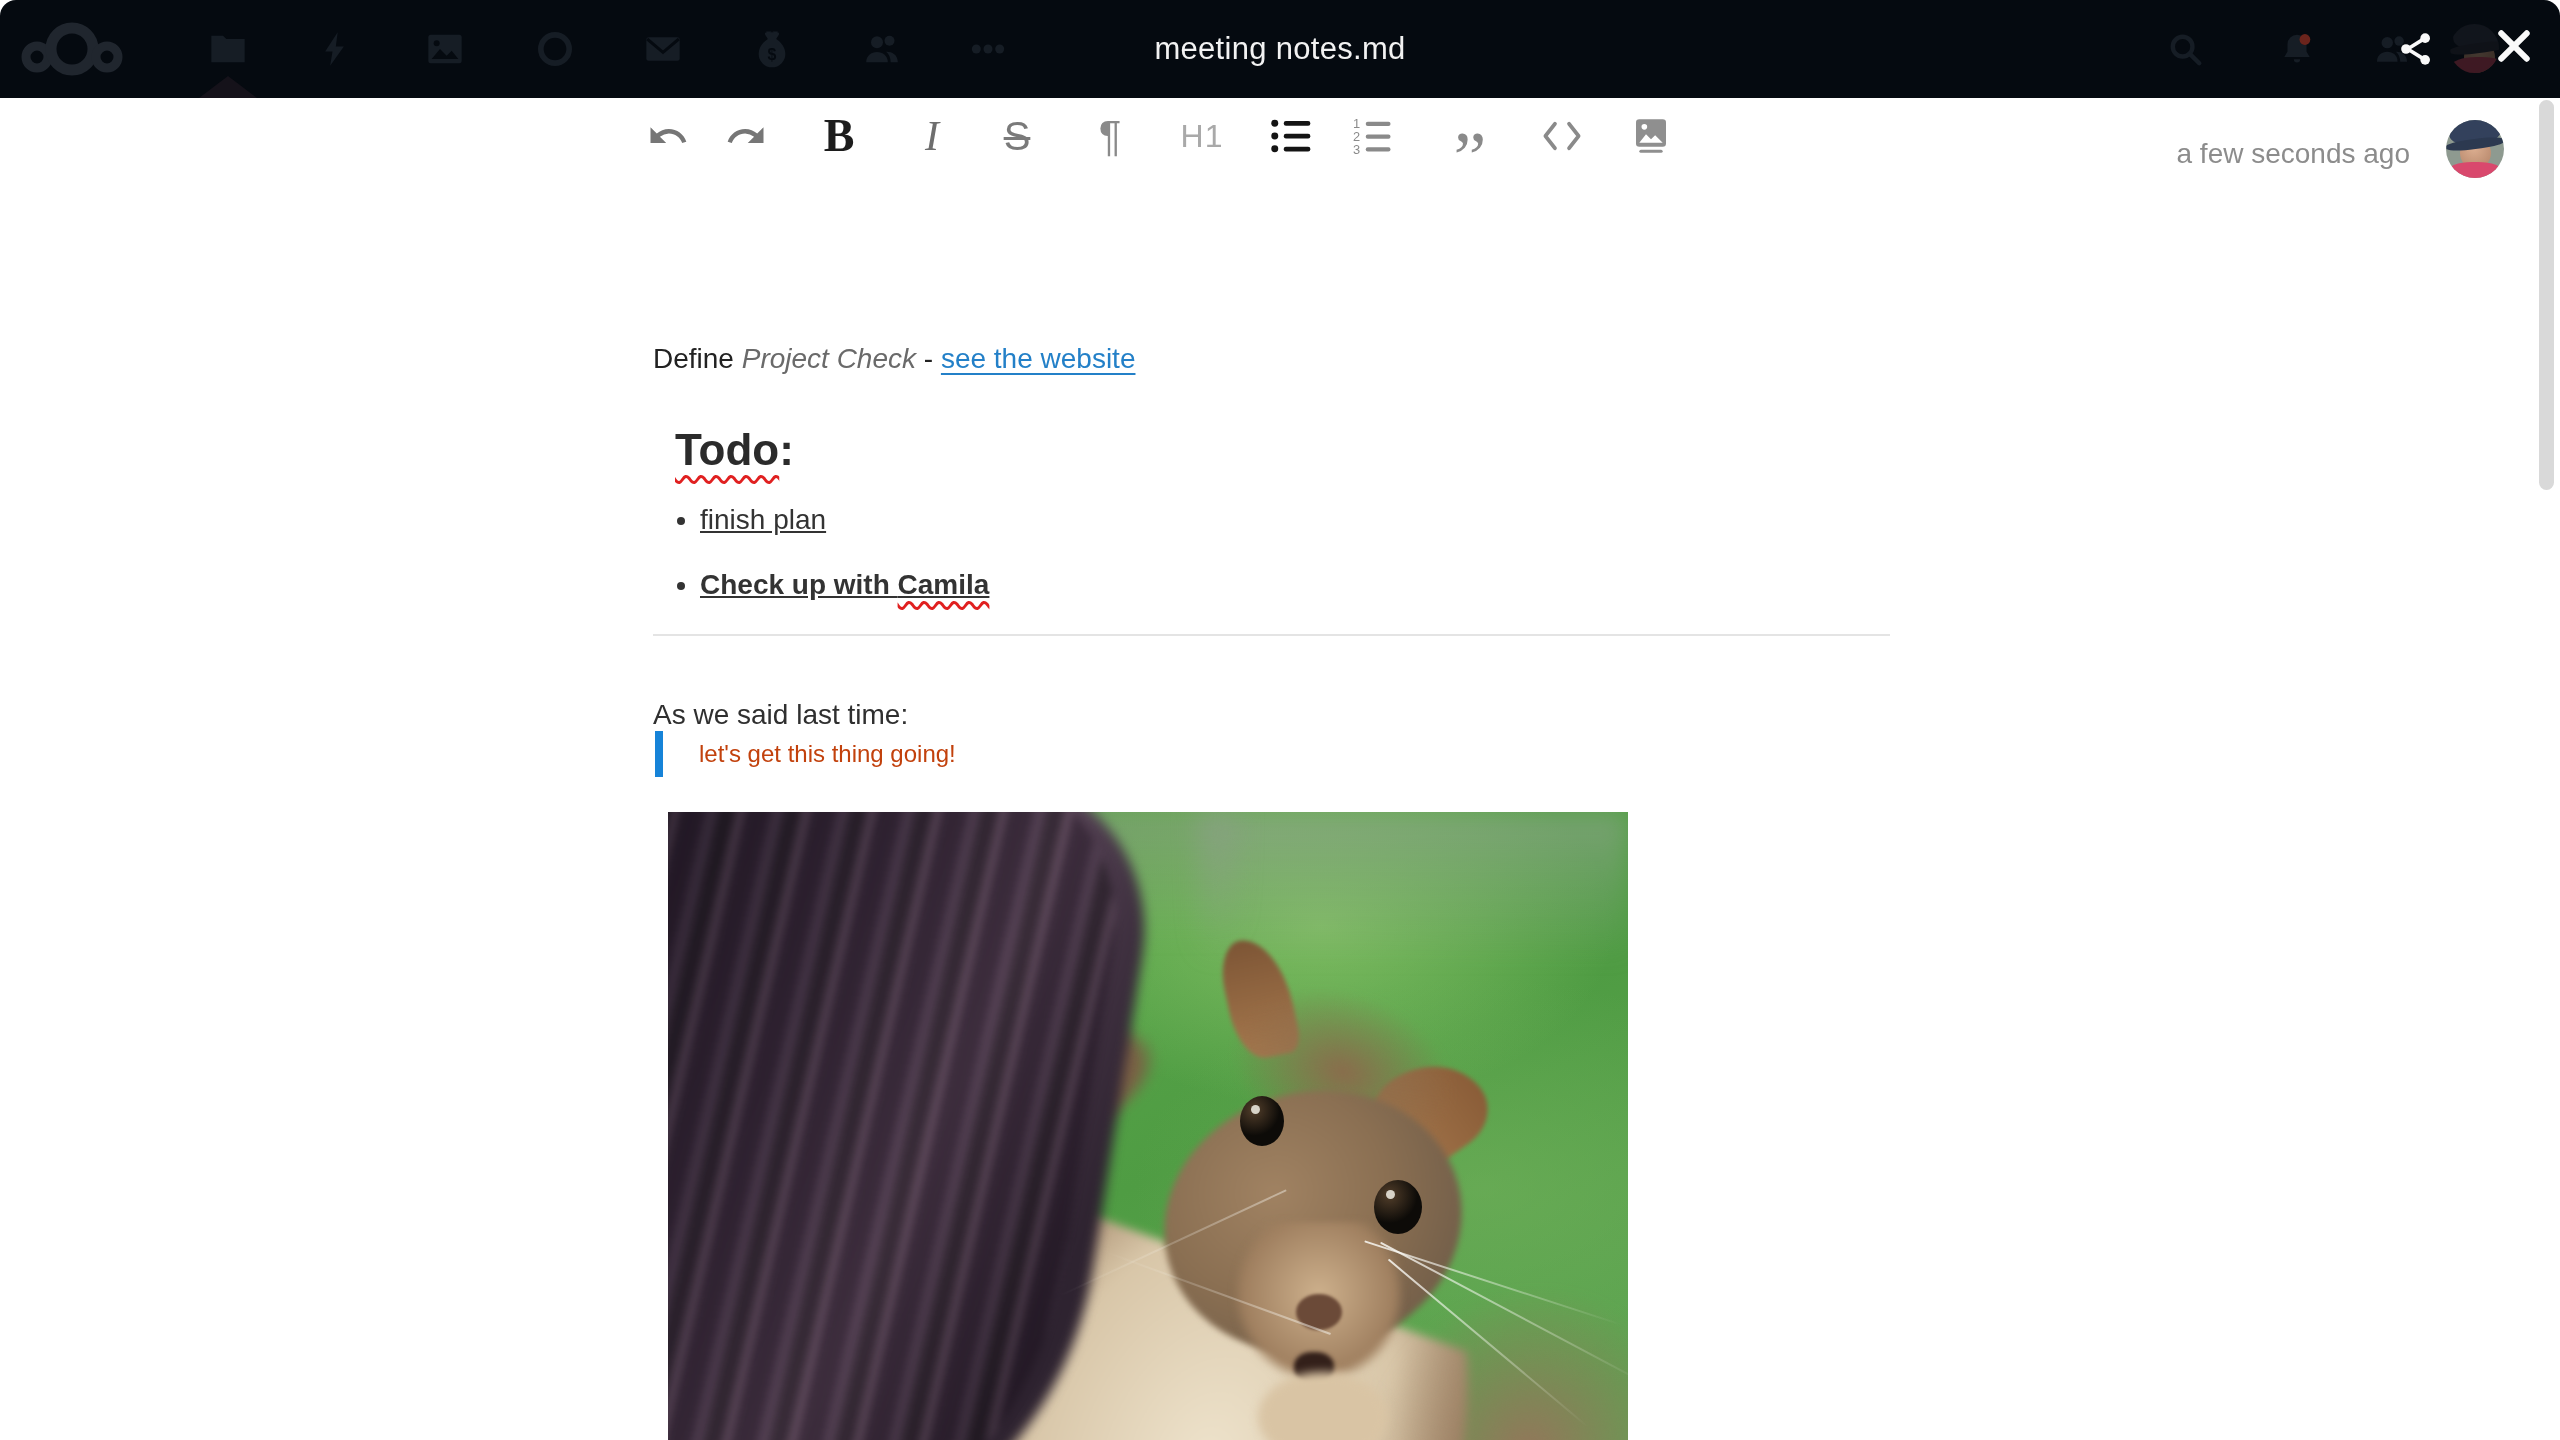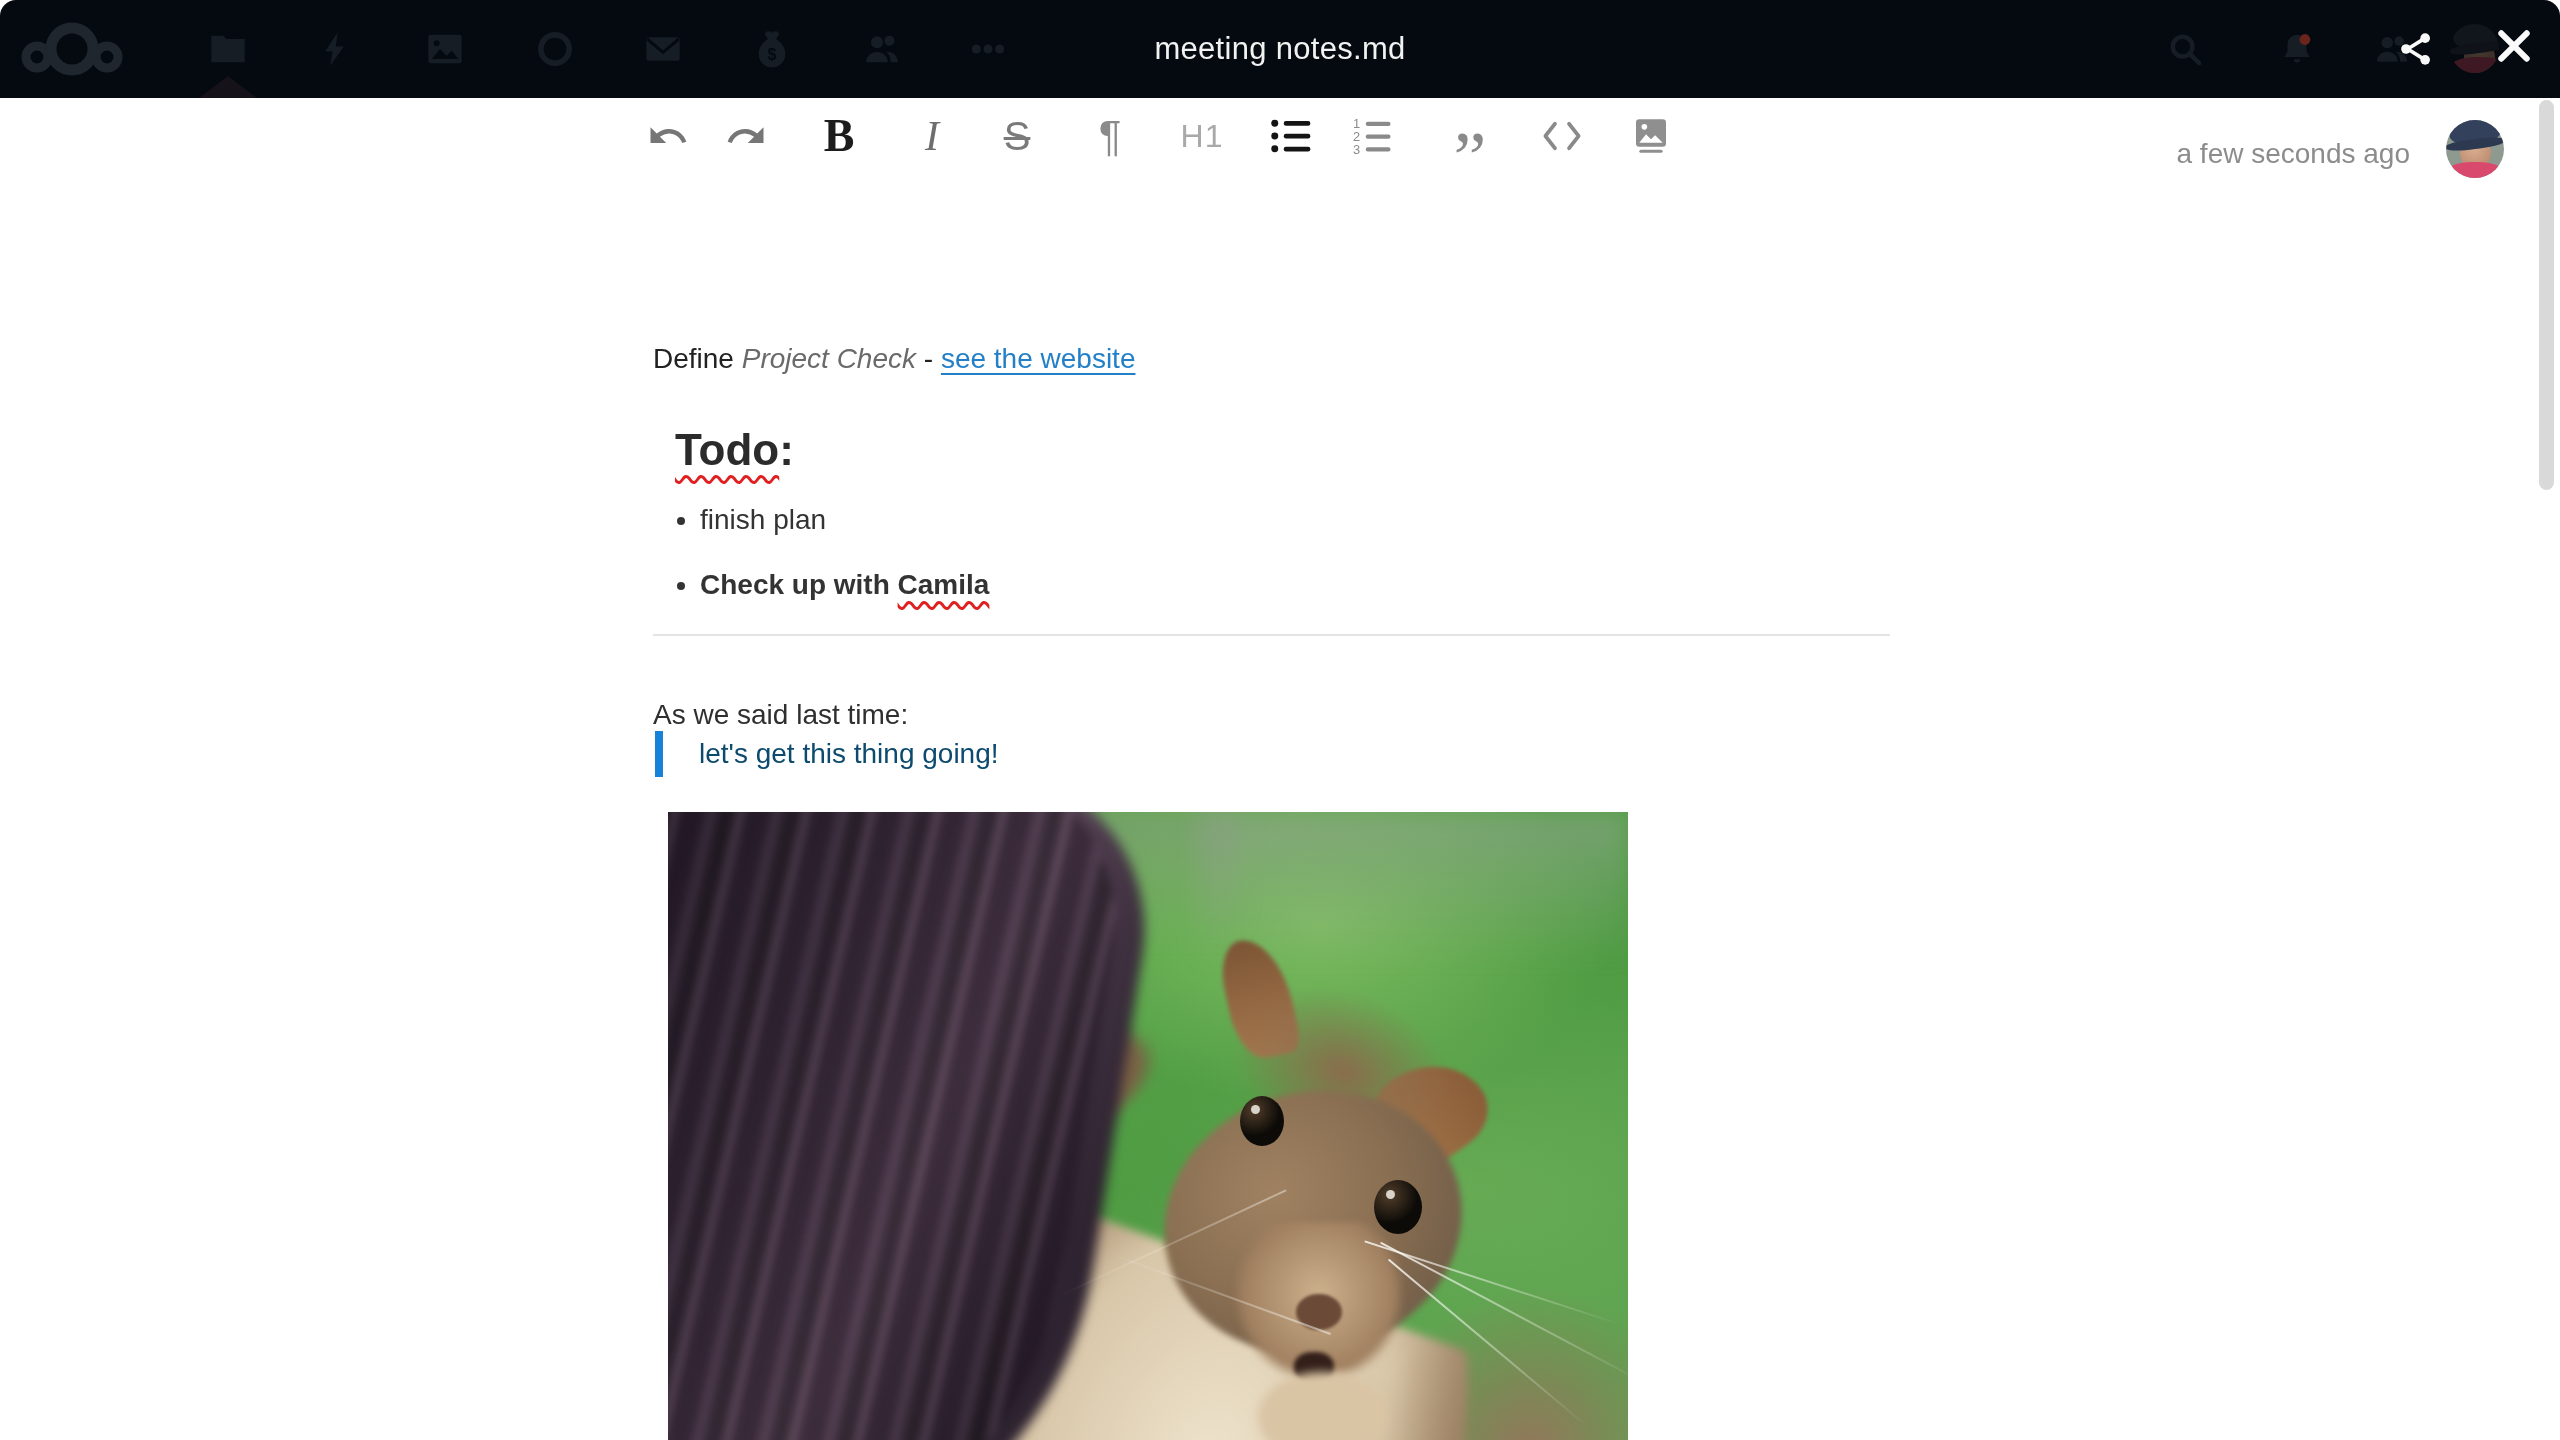--- a/index.html
+++ b/index.html
@@ -60,27 +60,27 @@
                font-weight:700; color:#252525; letter-spacing:-.5px; }
   .doc-intro { position:absolute; left:653px; top:340px; font-size:28px; line-height:38px; color:#222; }
   .intro-em  { font-style:italic; color:#6a6a6a; }
   .doc-link  { color:#2380c8; text-decoration:underline; text-decoration-thickness:2px; text-underline-offset:5px; cursor:pointer;margin-top:24px; }
   .doc-h2    { position:absolute; left:675px; top:424px; font-size:44px; line-height:52px; font-weight:700; color:#2b2b2b; }
   .sp-h2 { text-decoration-line:underline; text-decoration-style:wavy; text-decoration-color:#e02020;
            text-decoration-thickness:3px; text-underline-offset:10px; }
   .sp-li { text-decoration-line:underline; text-decoration-style:wavy; text-decoration-color:#e02020;
            text-decoration-thickness:2.5px; text-underline-offset:7px; }
   .doc-ul { position:absolute; left:653px; top:504px; width:1237px; list-style:disc; padding-left:47px; }
-  .doc-ul li { font-size:28px; line-height:31px; color:#333; margin-bottom:34px; }
+  .doc-ul li { font-size:28px; line-height:31px; color:#333; margin-bottom:34px;text-decoration:underline; }
   .li-bold { font-weight:700; color:#2a2a2a; }
   .doc-hr { position:absolute; left:653px; top:634px; width:1237px; border:none; border-top:2px solid #e4e4e4; }
   .doc-para { position:absolute; left:653px; top:696px; font-size:28px; line-height:38px; color:#2f2f2f; }
   .doc-quote { position:absolute; left:655px; top:731px; display:flex; align-items:center; }
   .quote-bar { width:8px; height:46px; background:#1683d8; margin-right:36px; }
-  .quote-text { font-size:28px; color:#0c4a6e; }
+  .quote-text { font-size:24px; color:#c2410c; }
 
   
   .doc-image { position:absolute; left:668px; top:812px; width:960px; height:628px; overflow:hidden;
                background:
                  radial-gradient(420px 260px at 68% 18%, rgba(160,210,120,.55), transparent 70%),
                  radial-gradient(500px 300px at 85% 60%, rgba(120,180,95,.5), transparent 70%),
                  linear-gradient(155deg, #87a07e 0%, #6fa75e 10%, #55a247 35%, #4f9c43 55%, #57a14b 75%, #5ea452 100%);
                cursor:pointer; }
   .doc-image div { position:absolute; }
   .haze1 { right:0; top:0; width:430px; height:150px; filter:blur(12px);

